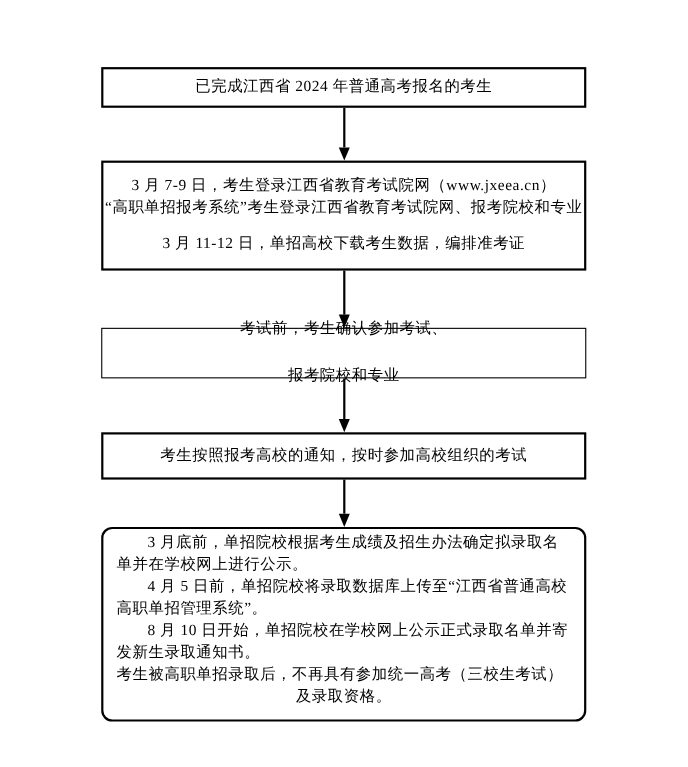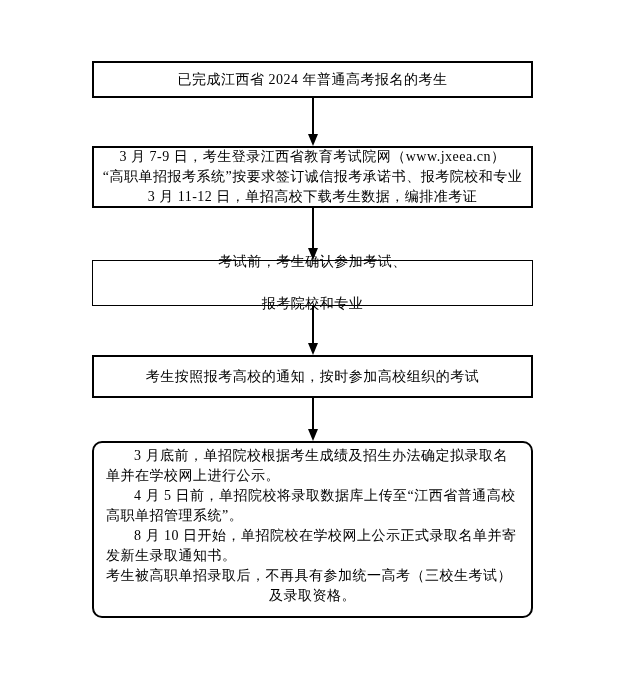--- a/index.html
+++ b/index.html
@@ -40,21 +40,21 @@
     letter-spacing: 0.5px;
   }
   .box.centered {
     display: flex;
     flex-direction: column;
     justify-content: center;
     text-align: center;
   }
   .line:empty { height: 12px; }
   .b1 { height: 37px; }
-  .b2 { height: 62px; }
+  .b2 { height: 100px; }
   .b3 { height: 46px; border-width: 1px; gap: 22px; }
   .b4 { height: 43px; }
   .b5 { height: 177px; padding: 3px 12px; border-radius: 10px; }
   .b5 p { margin: 0; text-indent: 2em; }
   .b5 p.bold-note {
     font-weight: normal;
     text-indent: 0;
     text-align: left;
     text-align-last: center;
   }
@@ -87,21 +87,21 @@
       <div class="line">已完成江西省 2024 年普通高考报名的考生</div>
     </div>
 
     <div class="arrow a1">
       <div class="shaft"></div>
       <div class="head"></div>
     </div>
 
     <div class="box centered b2">
       <div class="line">3 月 7-9 日，考生登录江西省教育考试院网（www.jxeea.cn）</div>
-      <div class="line">“高职单招报考系统”按要求签订诚信报考承诺书、报考院校和专业</div>
+      <div class="line">“高职单招报考系统”考生登录江西省教育考试院网、报考院校和专业</div>
       <div class="line"></div>
       <div class="line">3 月 11-12 日，单招高校下载考生数据，编排准考证</div>
     </div>
 
     <div class="arrow a2">
       <div class="shaft"></div>
       <div class="head"></div>
     </div>
 
     <div class="box centered b3">

